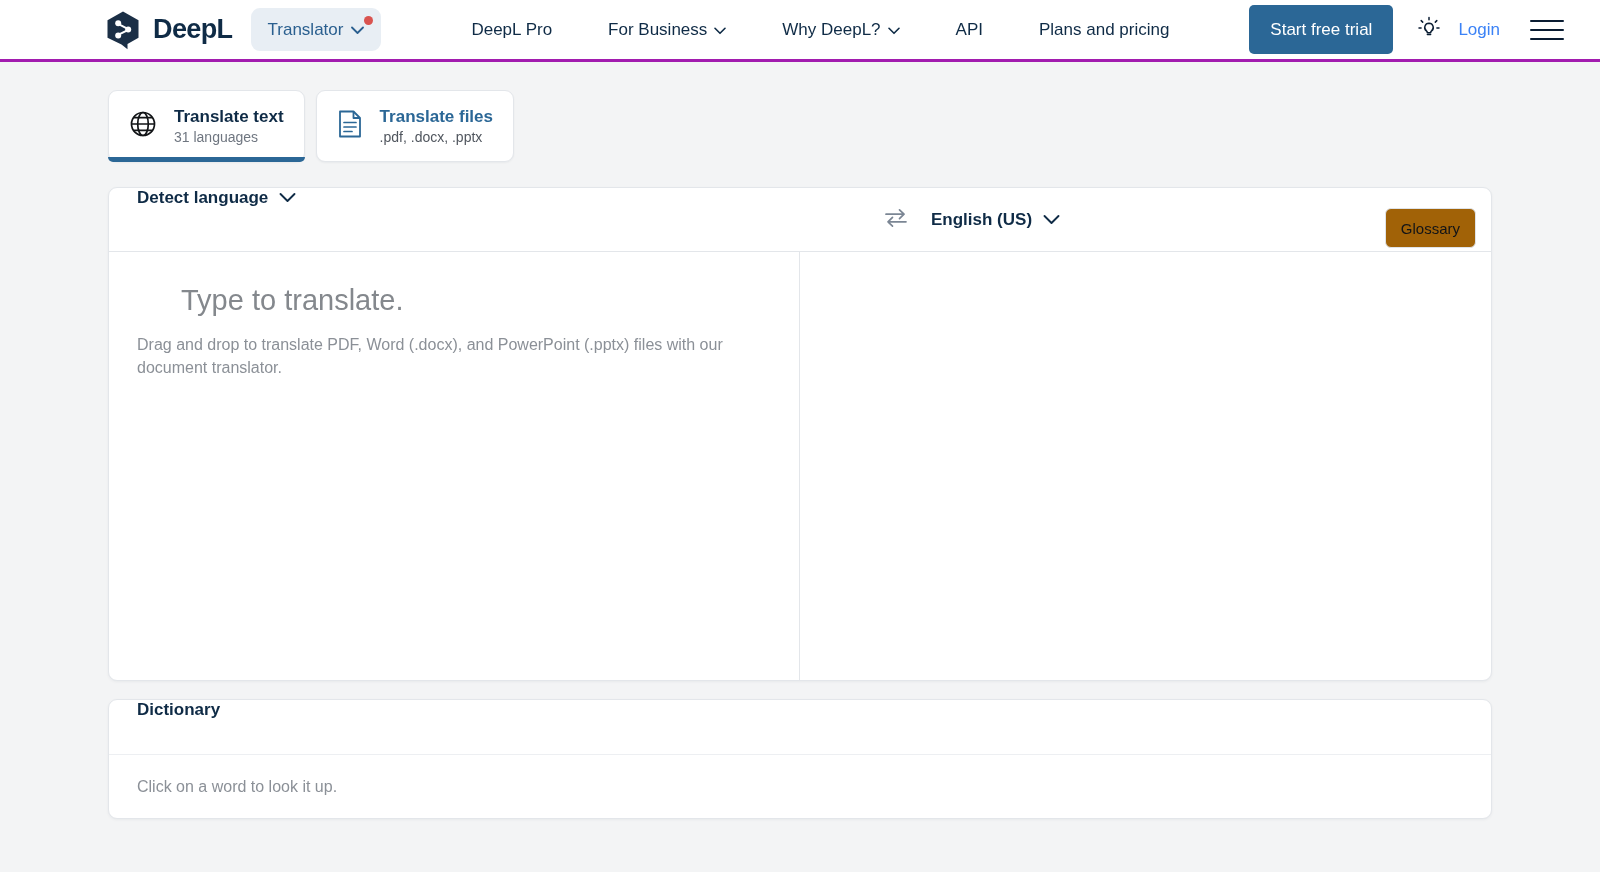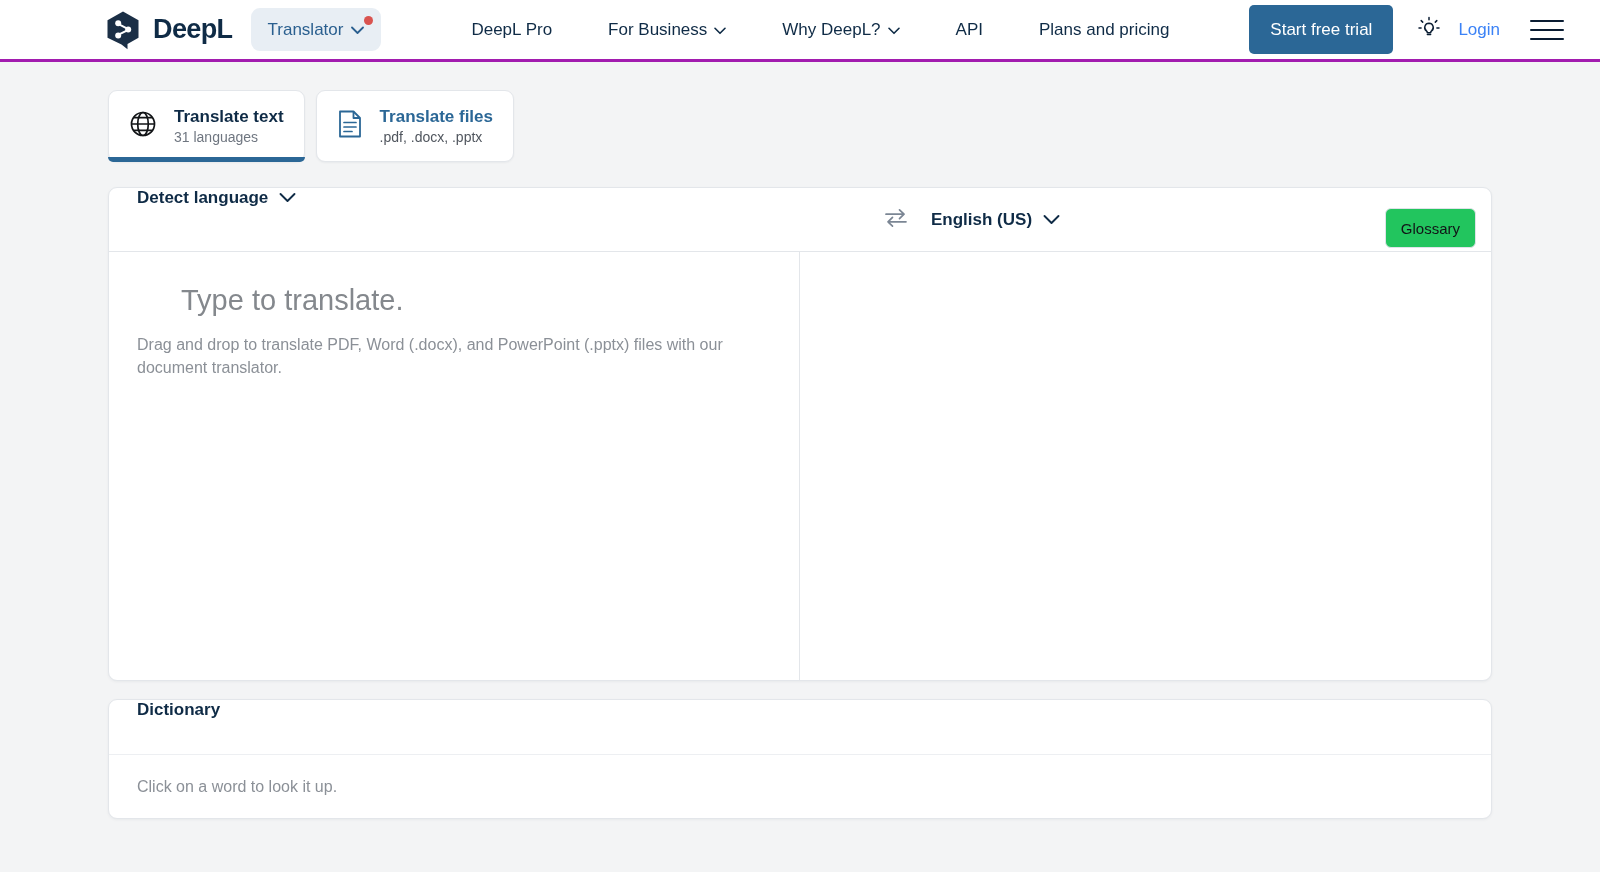--- a/index.html
+++ b/index.html
@@ -237,21 +237,21 @@
 
   .lang-target {
     position: absolute;
     left: 822px;
     top: 50%;
     transform: translateY(-50%);
   }
 
   .glossary-btn {
     margin-left: auto;
-    background: #22c55e;
+    background: #a16207;
     border: 1px solid #dfe3e8;
     border-radius: 6px;
     height: 40px;
     padding: 0 15px;
     font-size: 15px;
     color: #121417;
     cursor: pointer;
     font-family: inherit;
   }
 

